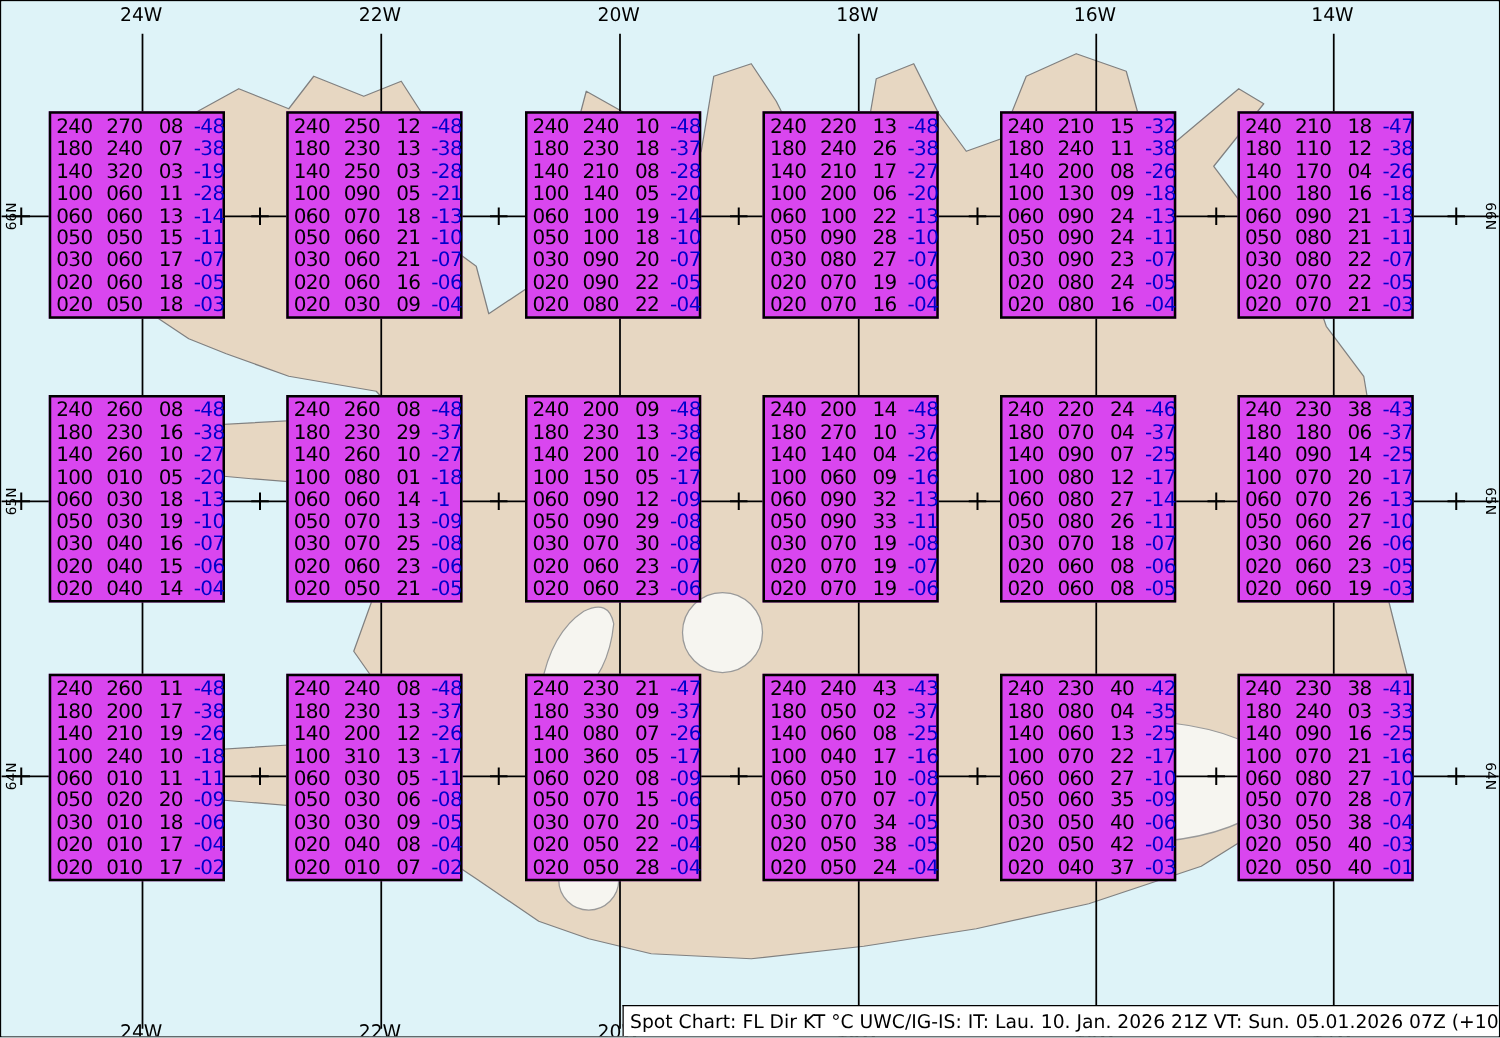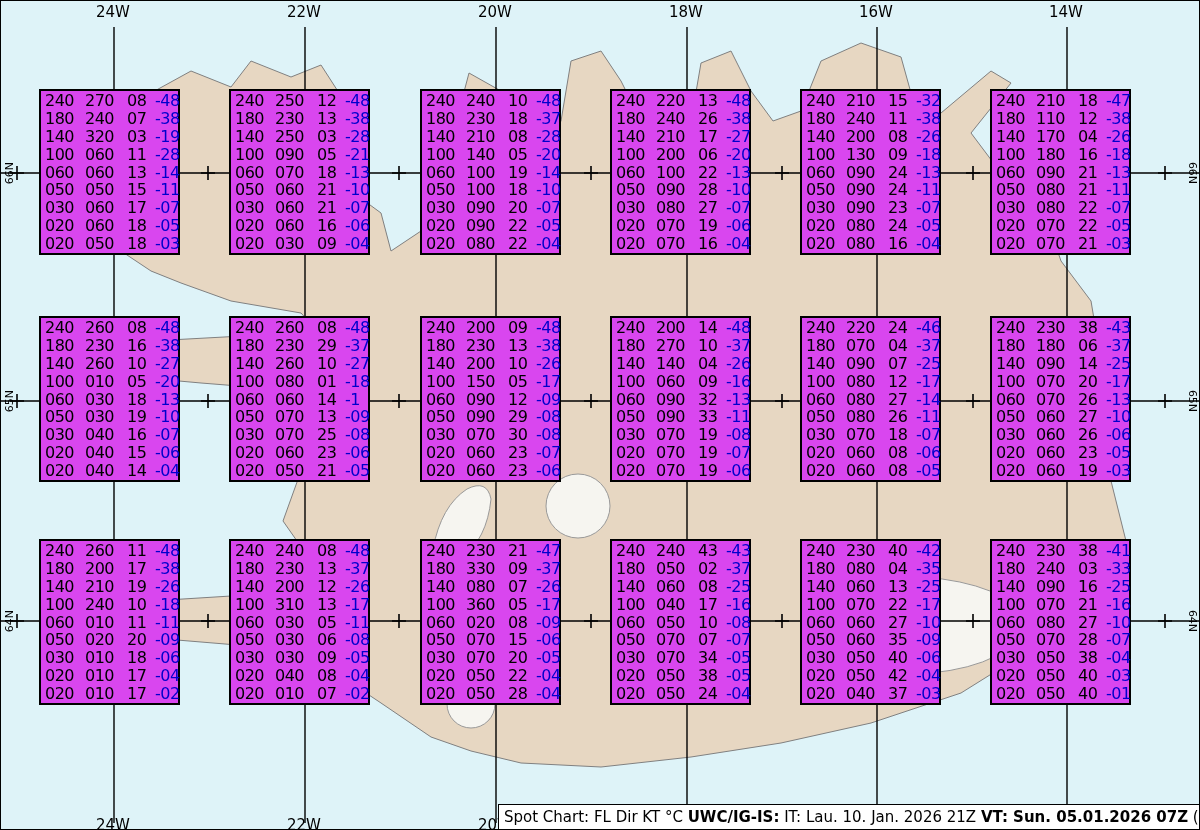--- a/index.html
+++ b/index.html
@@ -55,21 +55,21 @@
     background:#ffffff;
     border-left:1px solid #000;
     border-top:1px solid #000;
     font-size:15px;
     line-height:24px;
     padding:0 4px 0 5px;
     white-space:nowrap;
     z-index:10;
     color:#000;
   }
-  #caption .bold{font-weight:bold;}
+  #caption .bold{font-weight:normal;}
 </style>
 </head>
 <body>
 
 <div id="stage">
 
   <svg id="map-svg" width="1200" height="830" viewBox="0 0 1200 830">
 
     <rect x="0" y="0" width="1200" height="830" fill="#def3f8"></rect>
 

